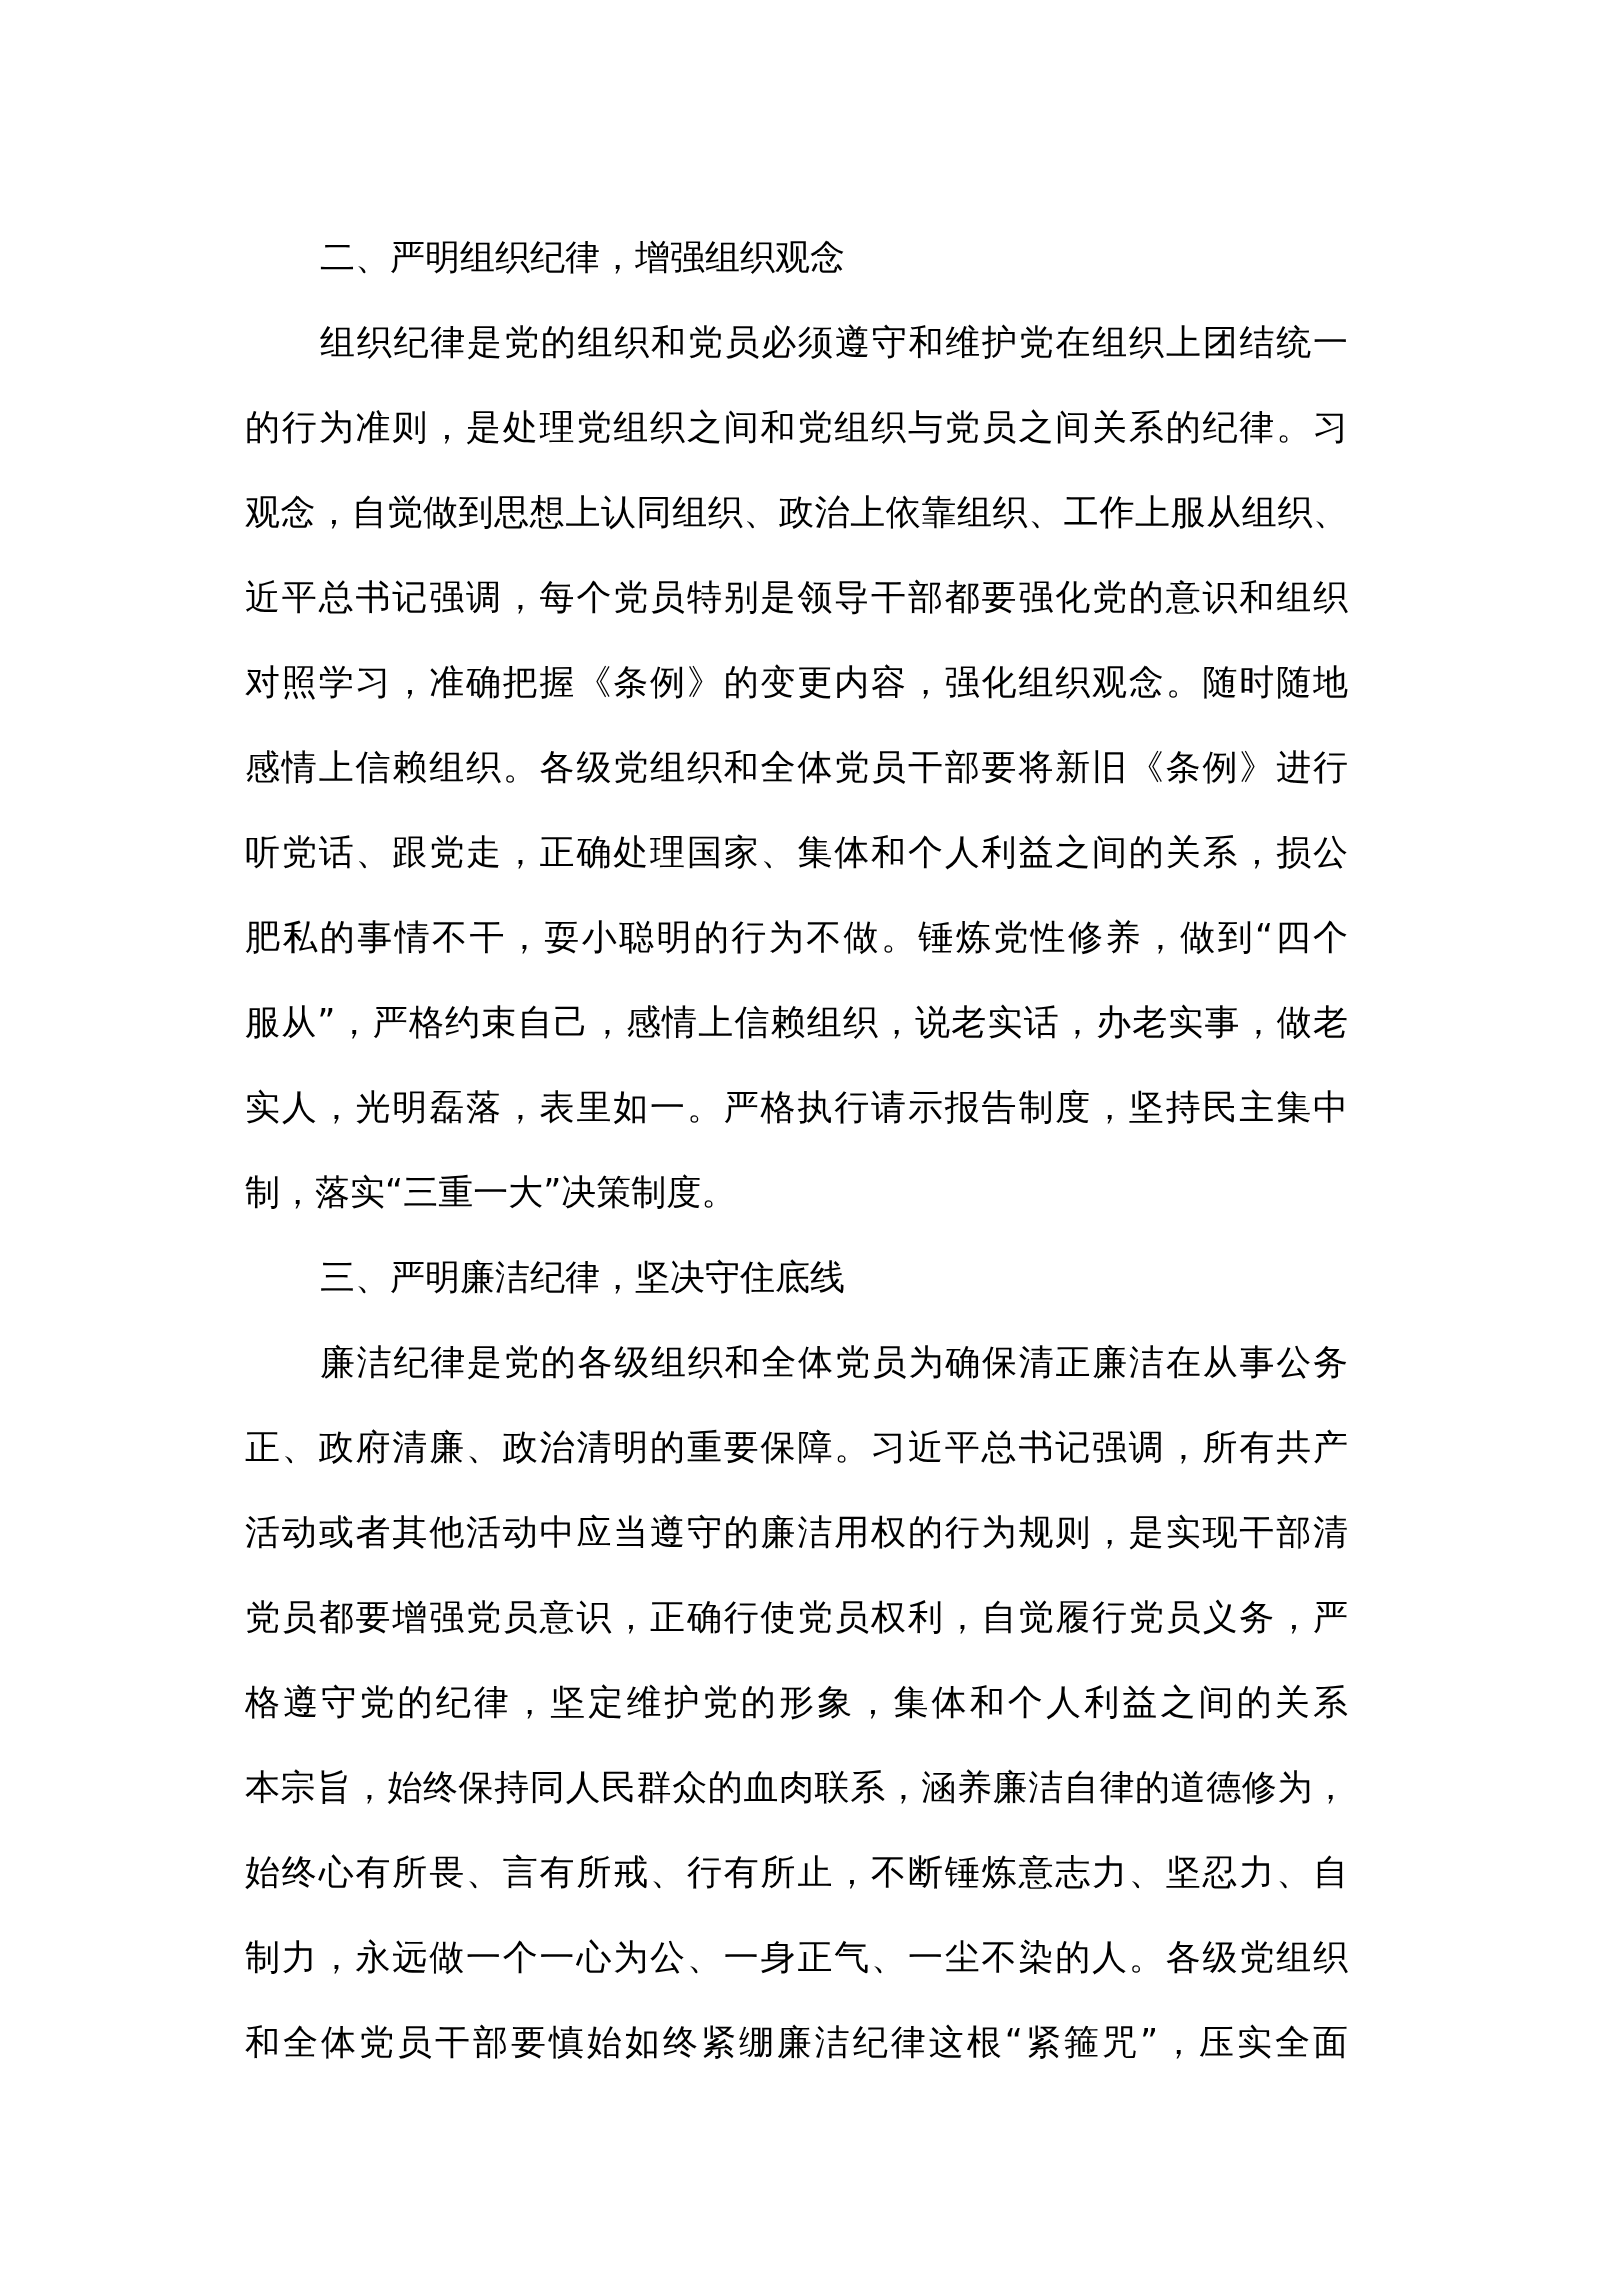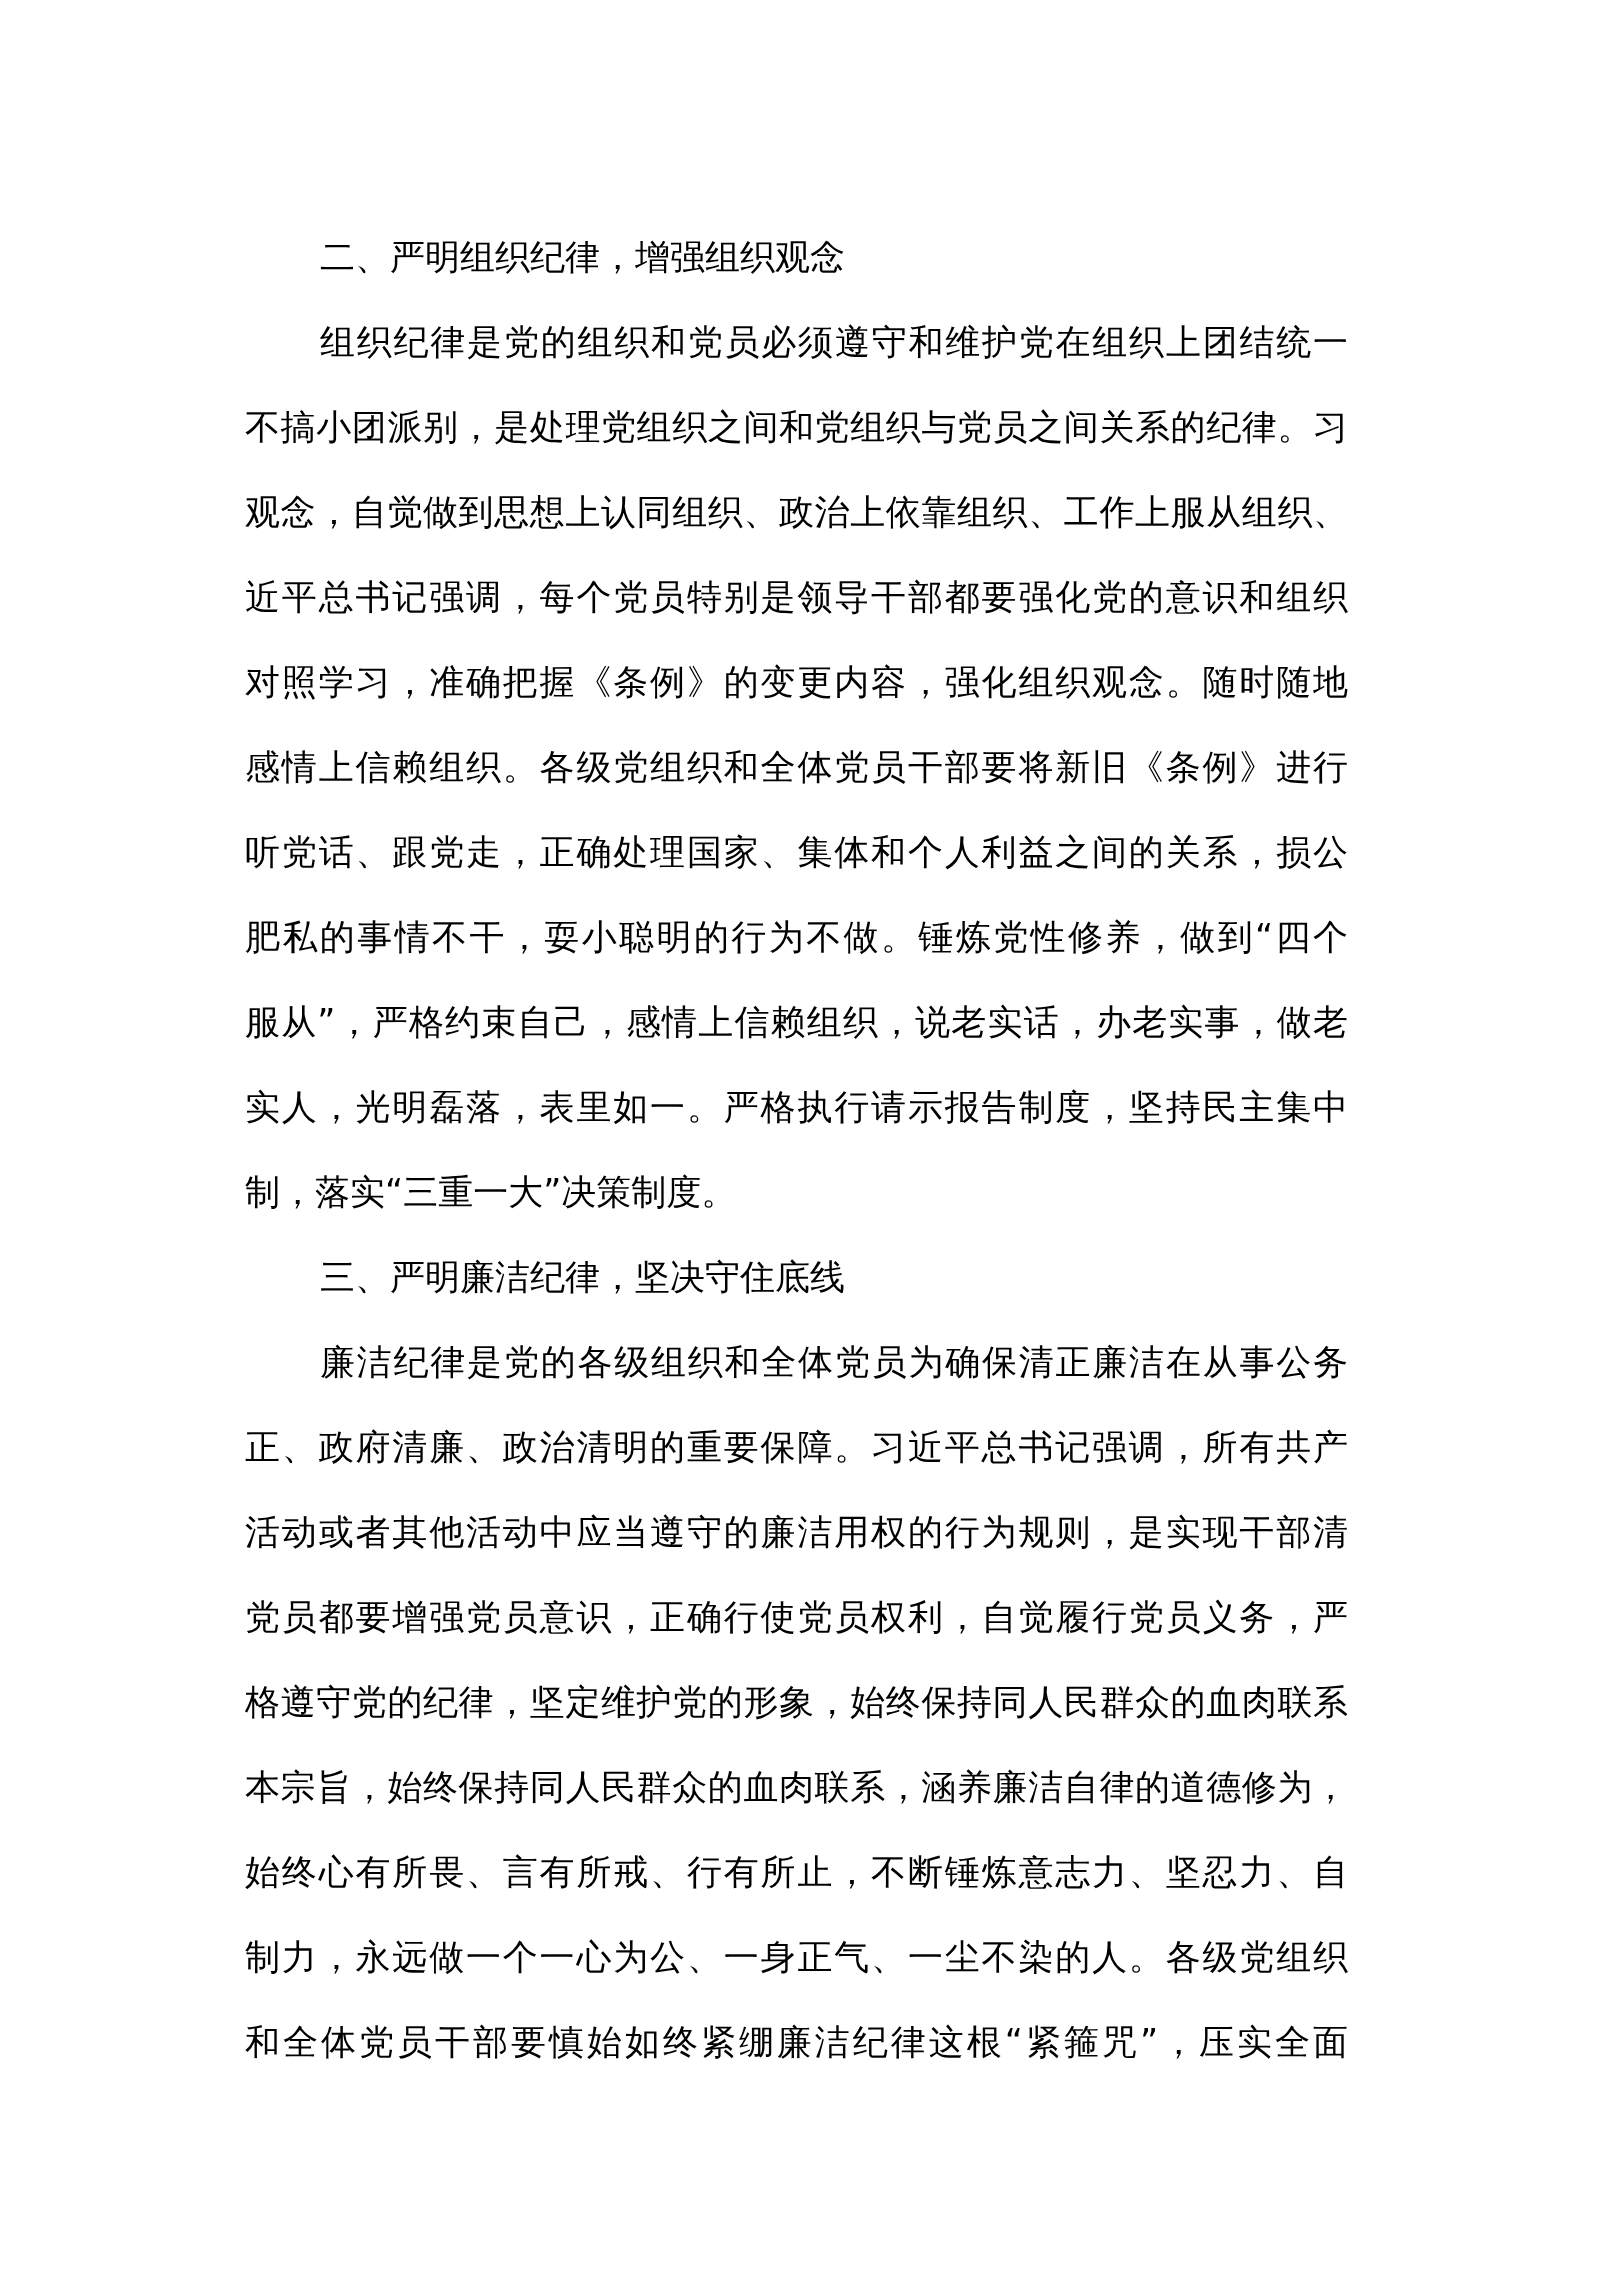--- a/index.html
+++ b/index.html
@@ -51,39 +51,39 @@
   </style>
 </head>
 <body>
 
 <div class="page">
   <div class="text-block">
 
     <div class="line indent short heading">二、严明组织纪律，增强组织观念</div>
     <div>
       <div class="line indent">组织纪律是党的组织和党员必须遵守和维护党在组织上团结统一</div>
-      <div class="line">不搞小团派别，是处理党组织之间和党组织与党员之间关系的纪律。习</div>
+      <div class="line">的行为准则，是处理党组织之间和党组织与党员之间关系的纪律。习</div>
       <div class="line">观念，自觉做到思想上认同组织、政治上依靠组织、工作上服从组织、</div>
       <div class="line">近平总书记强调，每个党员特别是领导干部都要强化党的意识和组织</div>
       <div class="line">对照学习，准确把握《条例》的变更内容，强化组织观念。随时随地</div>
       <div class="line">感情上信赖组织。各级党组织和全体党员干部要将新旧《条例》进行</div>
       <div class="line">听党话、跟党走，正确处理国家、集体和个人利益之间的关系，损公</div>
       <div class="line">肥私的事情不干，耍小聪明的行为不做。锤炼党性修养，做到“四个</div>
       <div class="line">服从”，严格约束自己，感情上信赖组织，说老实话，办老实事，做老</div>
       <div class="line">实人，光明磊落，表里如一。严格执行请示报告制度，坚持民主集中</div>
       <div class="line short">制，落实“三重一大”决策制度。</div>
     </div>
 
     <div class="line indent short heading">三、严明廉洁纪律，坚决守住底线</div>
     <div>
       <div class="line indent">廉洁纪律是党的各级组织和全体党员为确保清正廉洁在从事公务</div>
       <div class="line">正、政府清廉、政治清明的重要保障。习近平总书记强调，所有共产</div>
       <div class="line">活动或者其他活动中应当遵守的廉洁用权的行为规则，是实现干部清</div>
       <div class="line">党员都要增强党员意识，正确行使党员权利，自觉履行党员义务，严</div>
-      <div class="line">格遵守党的纪律，坚定维护党的形象，始终保持同人民群众的血肉联系</div>
+      <div class="line">格遵守党的纪律，坚定维护党的形象，集体和个人利益之间的关系</div>
       <div class="line">本宗旨，始终保持同人民群众的血肉联系，涵养廉洁自律的道德修为，</div>
       <div class="line">始终心有所畏、言有所戒、行有所止，不断锤炼意志力、坚忍力、自</div>
       <div class="line">制力，永远做一个一心为公、一身正气、一尘不染的人。各级党组织</div>
       <div class="line">和全体党员干部要慎始如终紧绷廉洁纪律这根“紧箍咒”，压实全面</div>
     </div>
 
   </div>
 </div>
 
 

